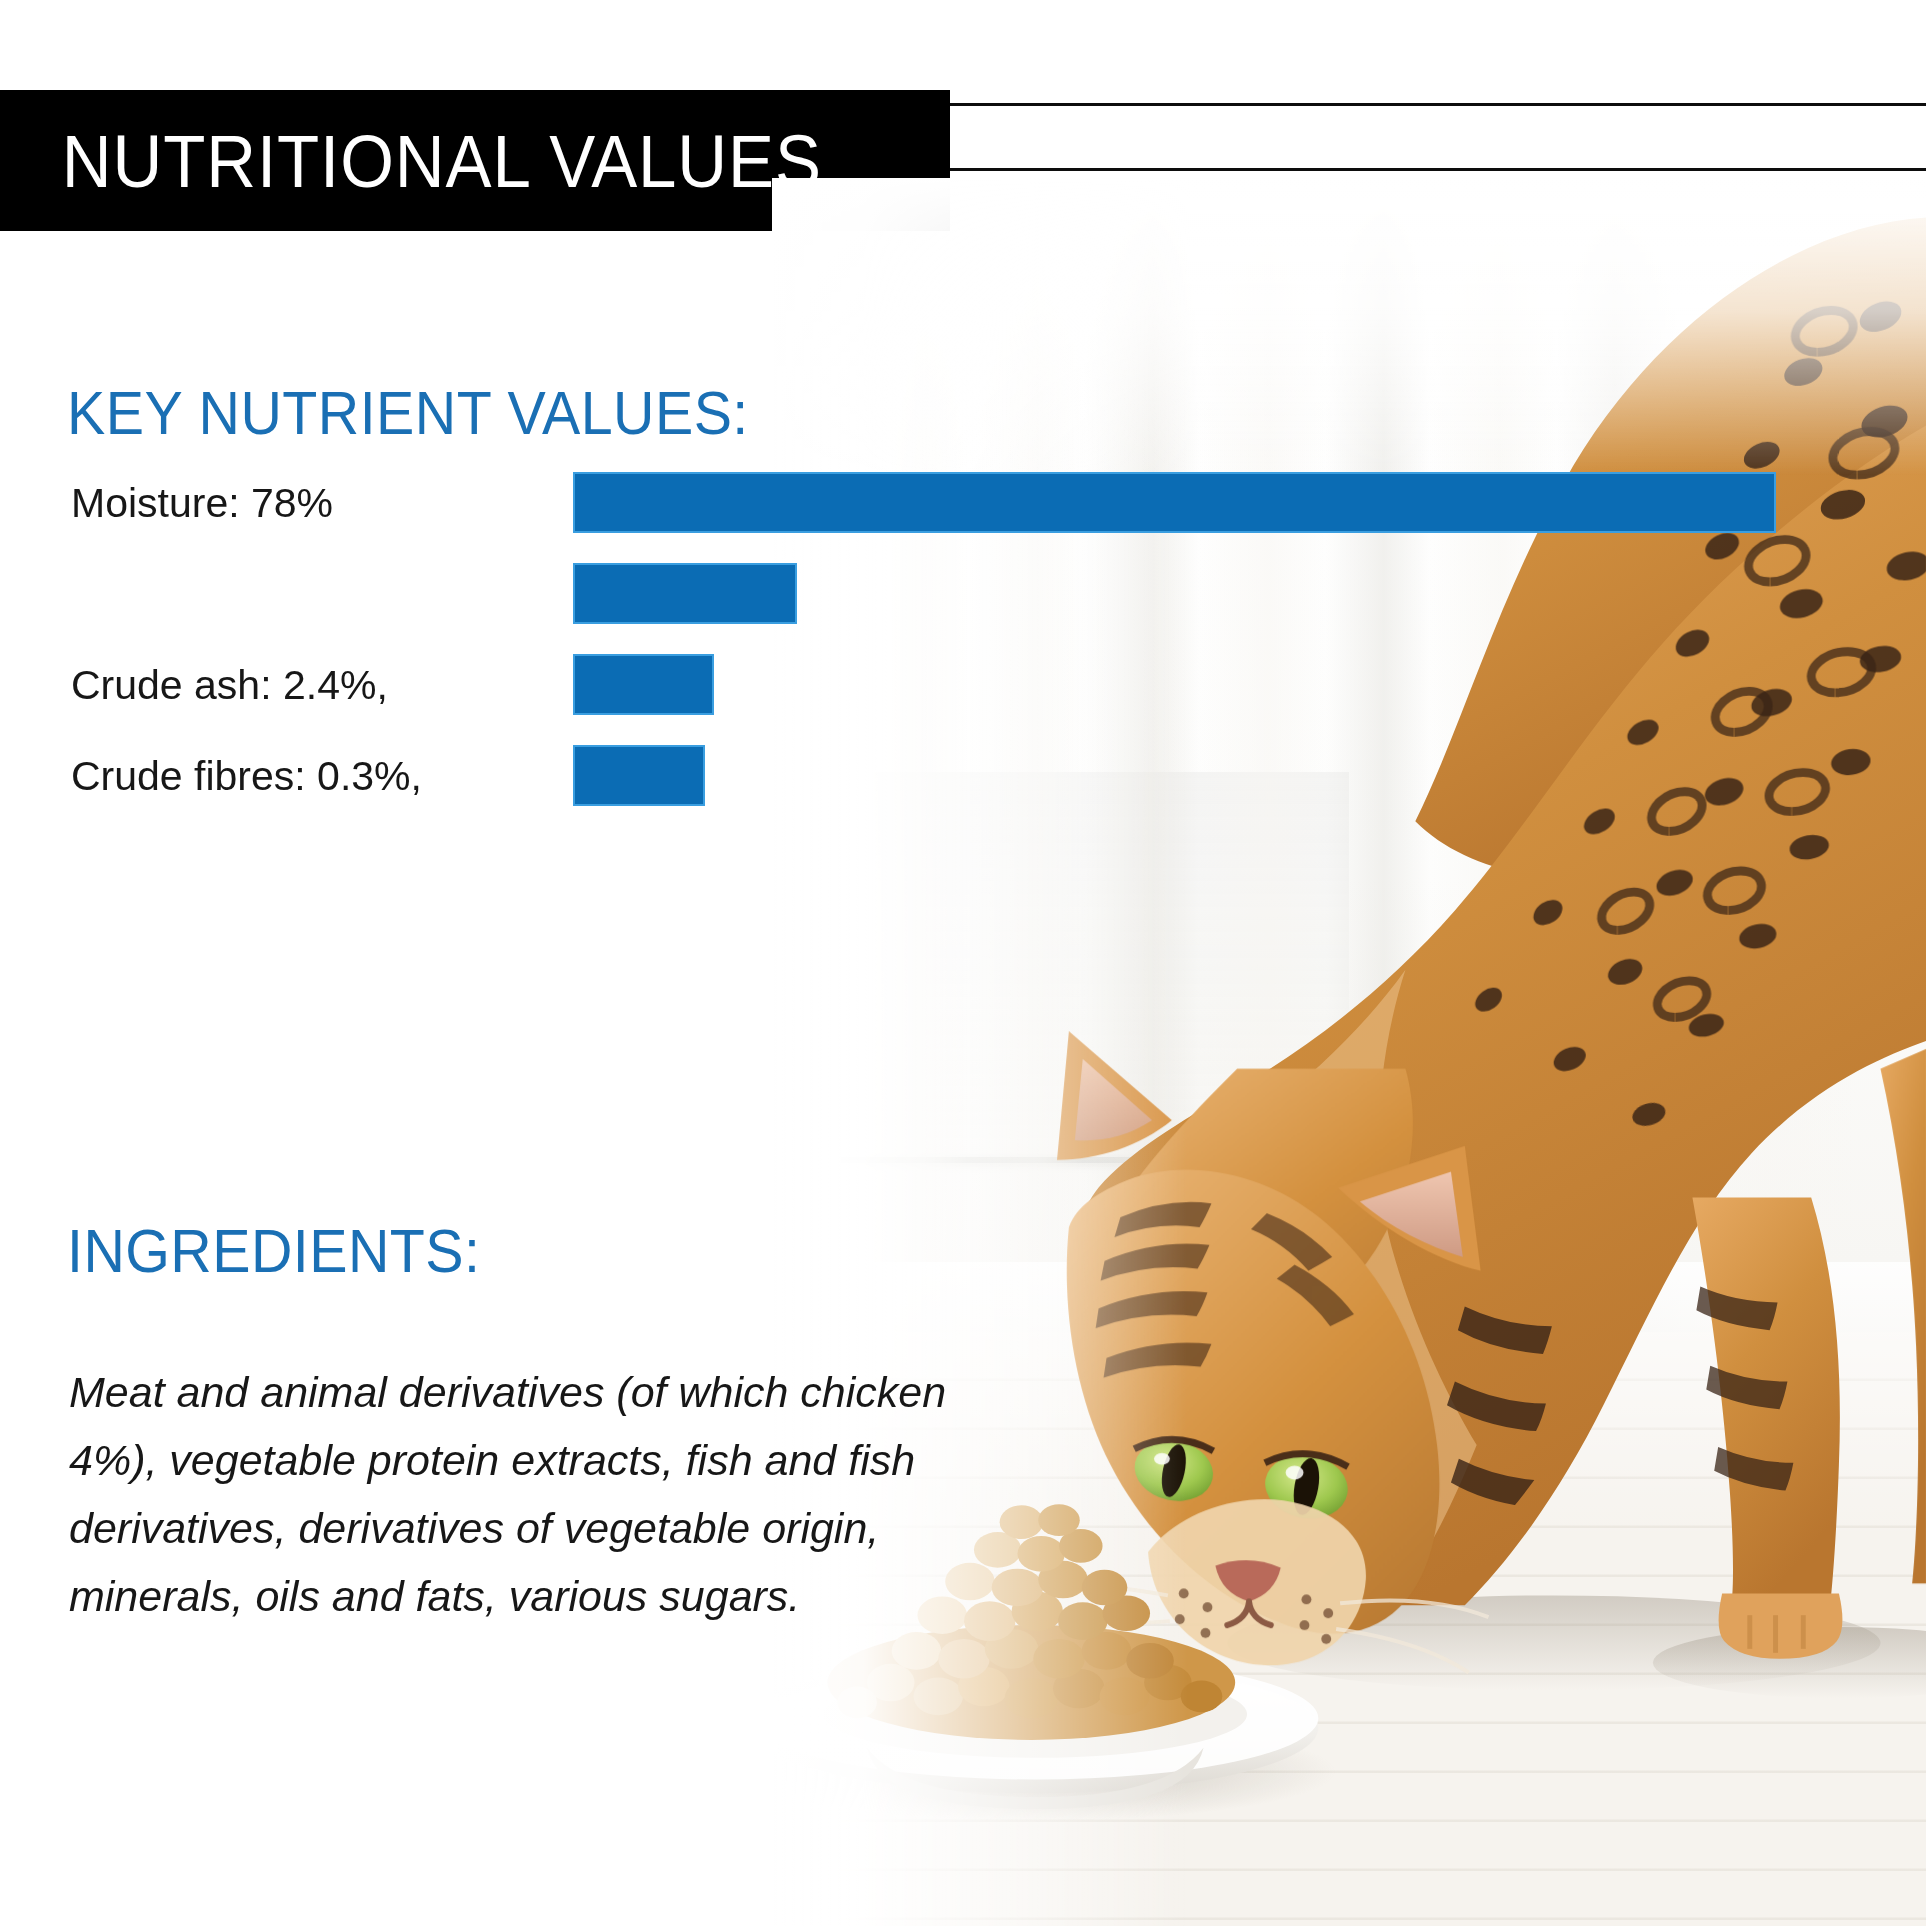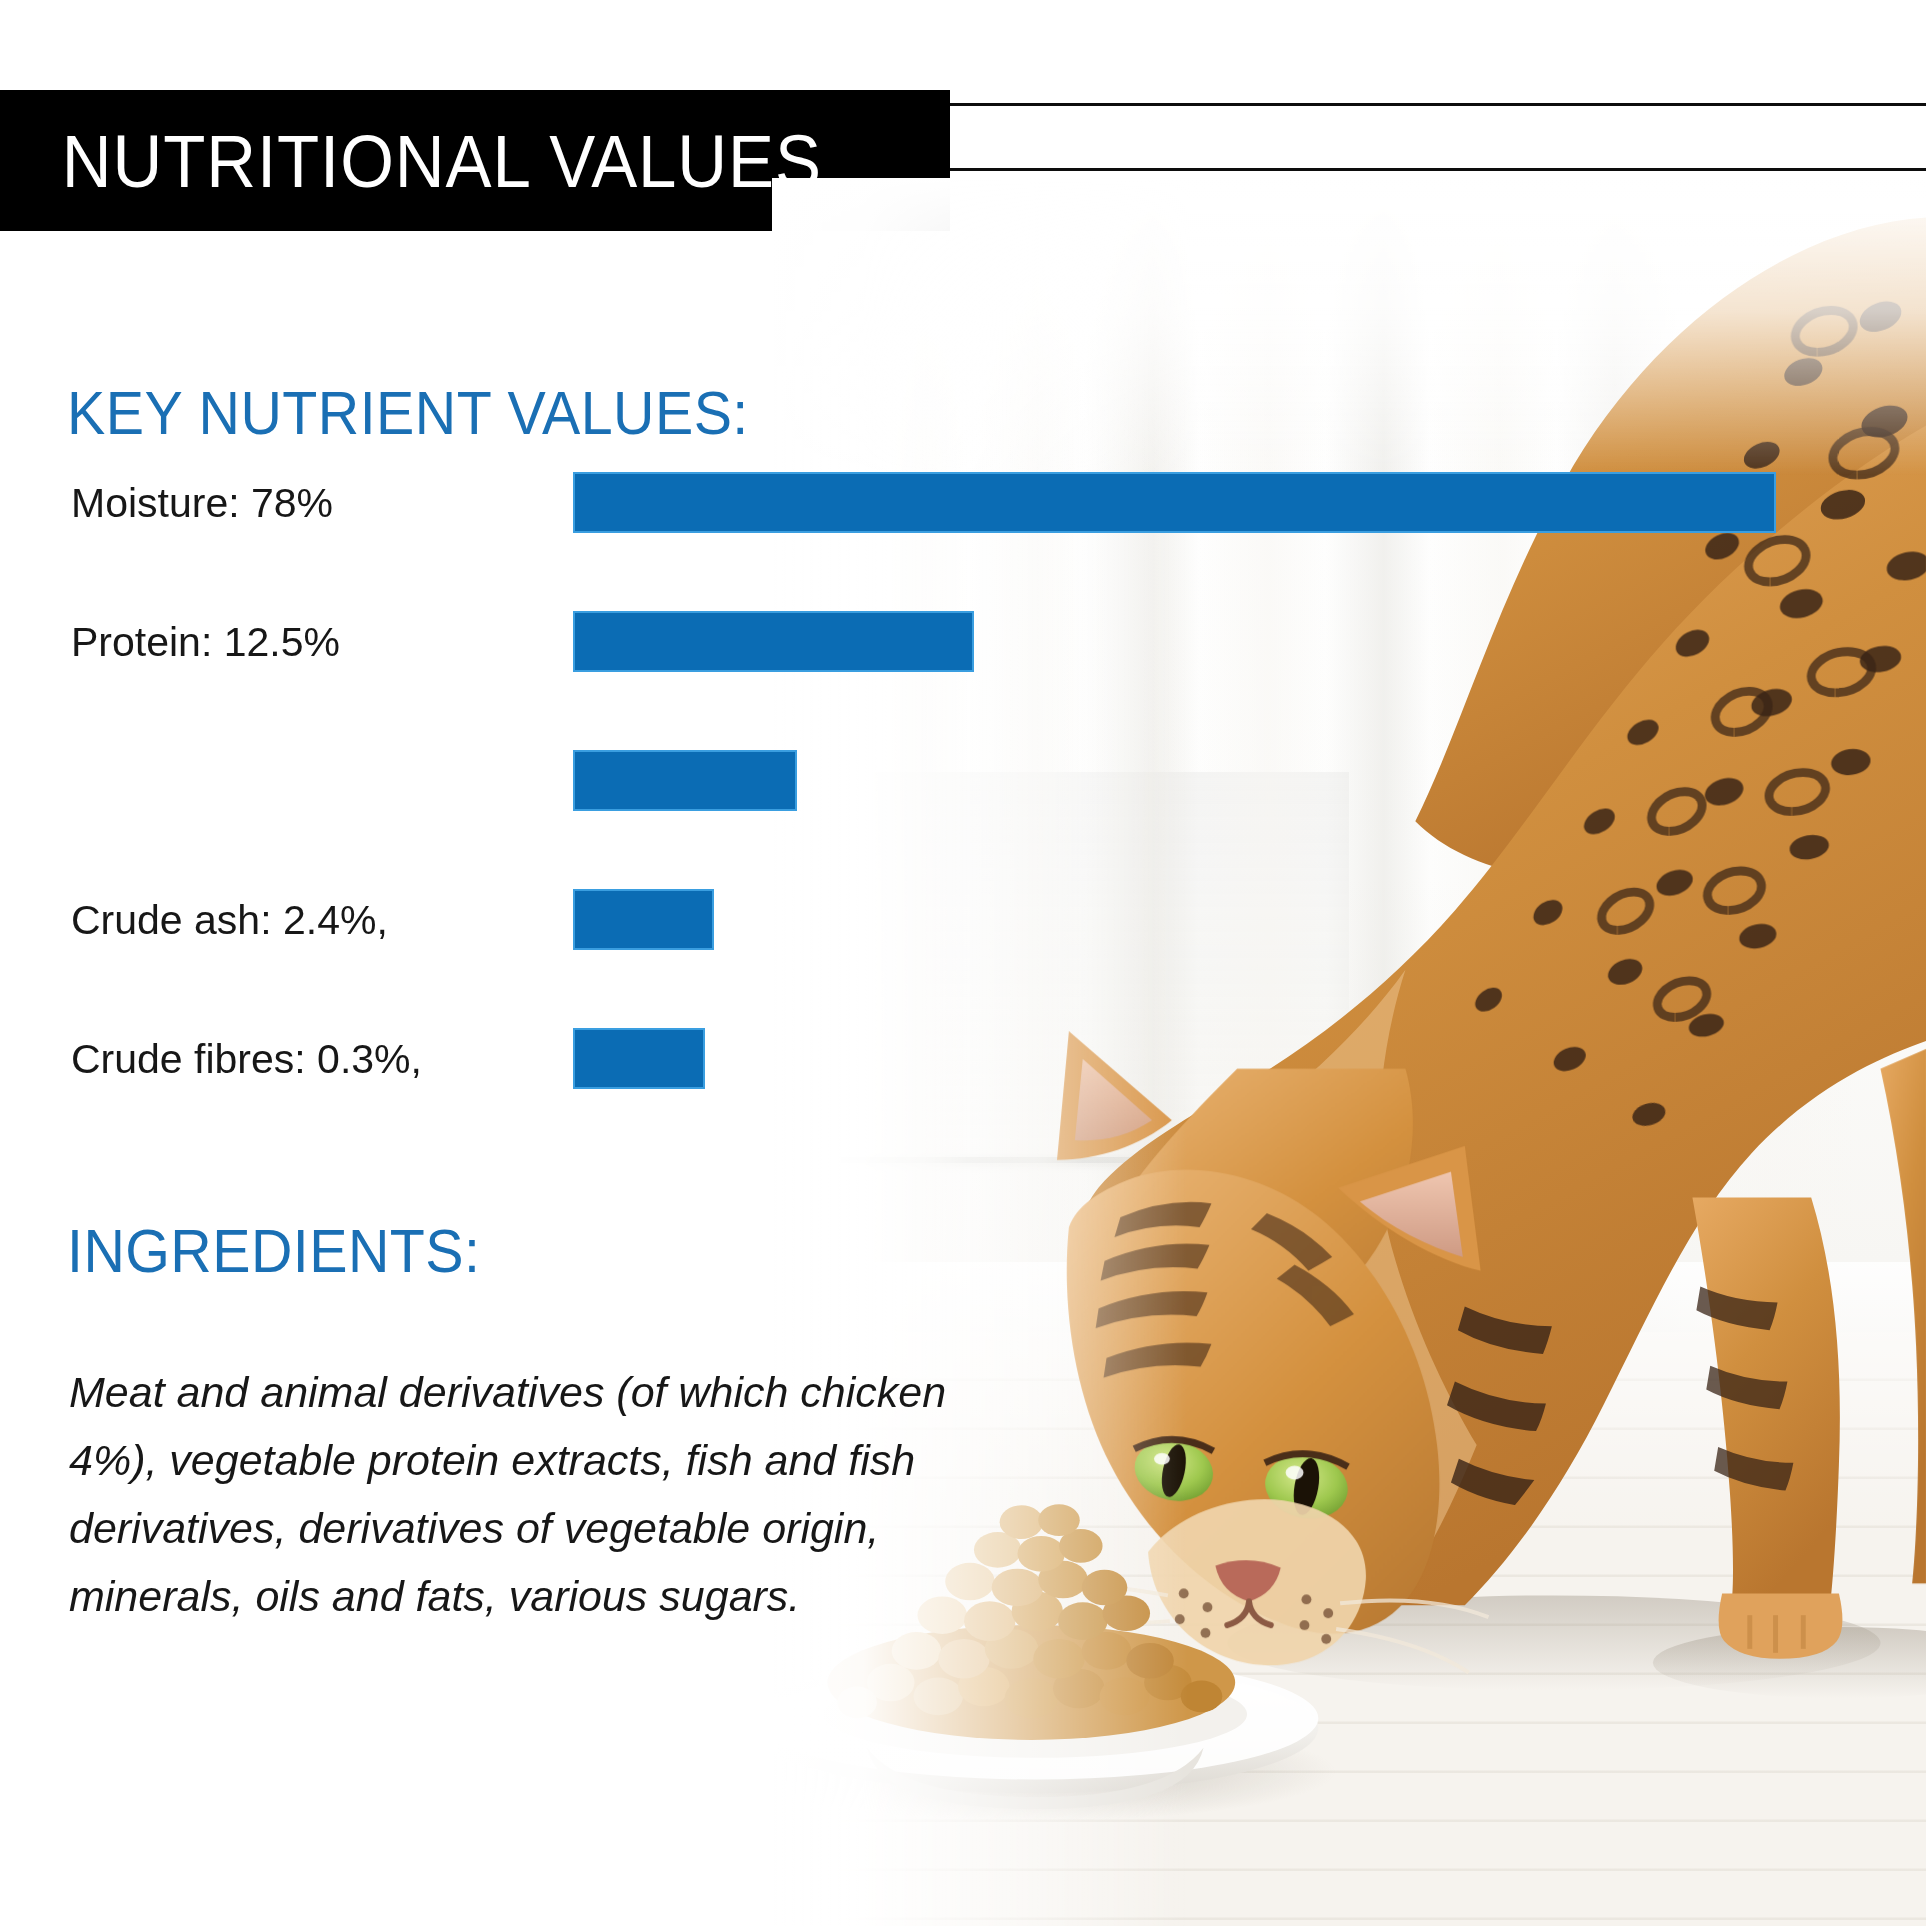--- a/index.html
+++ b/index.html
@@ -186,21 +186,21 @@
 
   .bars {
     position: absolute;
     left: 0;
     top: 473px;
     width: 1927px;
   }
   .bar-row {
     position: relative;
     height: 59px;
-    margin-bottom: 80px;
+    margin-bottom: 32px;
   }
   .bar-label {
     position: absolute;
     left: 71px;
     top: 50%;
     transform: translateY(-50%);
     font-family: "Liberation Sans", sans-serif;
     font-size: 41px;
     color: #171717;
     white-space: nowrap;
@@ -542,26 +542,20 @@
 
     <div class="bars">
 
       <div class="bar-row">
         <div class="bar-label">Moisture: 78%</div>
         <div class="bar-track">
           <div class="bar-fill" style="width: 1201px; background: rgb(11, 108, 180); outline-color: rgb(58, 158, 224);"></div>
         </div>
       </div>
 
-      <div class="bar-row">
-        <div class="bar-label">Protein: 12.5%</div>
-        <div class="bar-track">
-          <div class="bar-fill" style="width: 399px; background: rgb(11, 108, 180); outline-color: rgb(58, 158, 224);"></div>
-        </div>
-      </div>
 
       <div class="bar-row">
         <div class="bar-track">
           <div class="bar-fill" style="width: 222px; background: rgb(11, 108, 180); outline-color: rgb(58, 158, 224);"></div>
         </div>
       </div>
 
       <div class="bar-row">
         <div class="bar-label">Crude ash: 2.4%,</div>
         <div class="bar-track">

